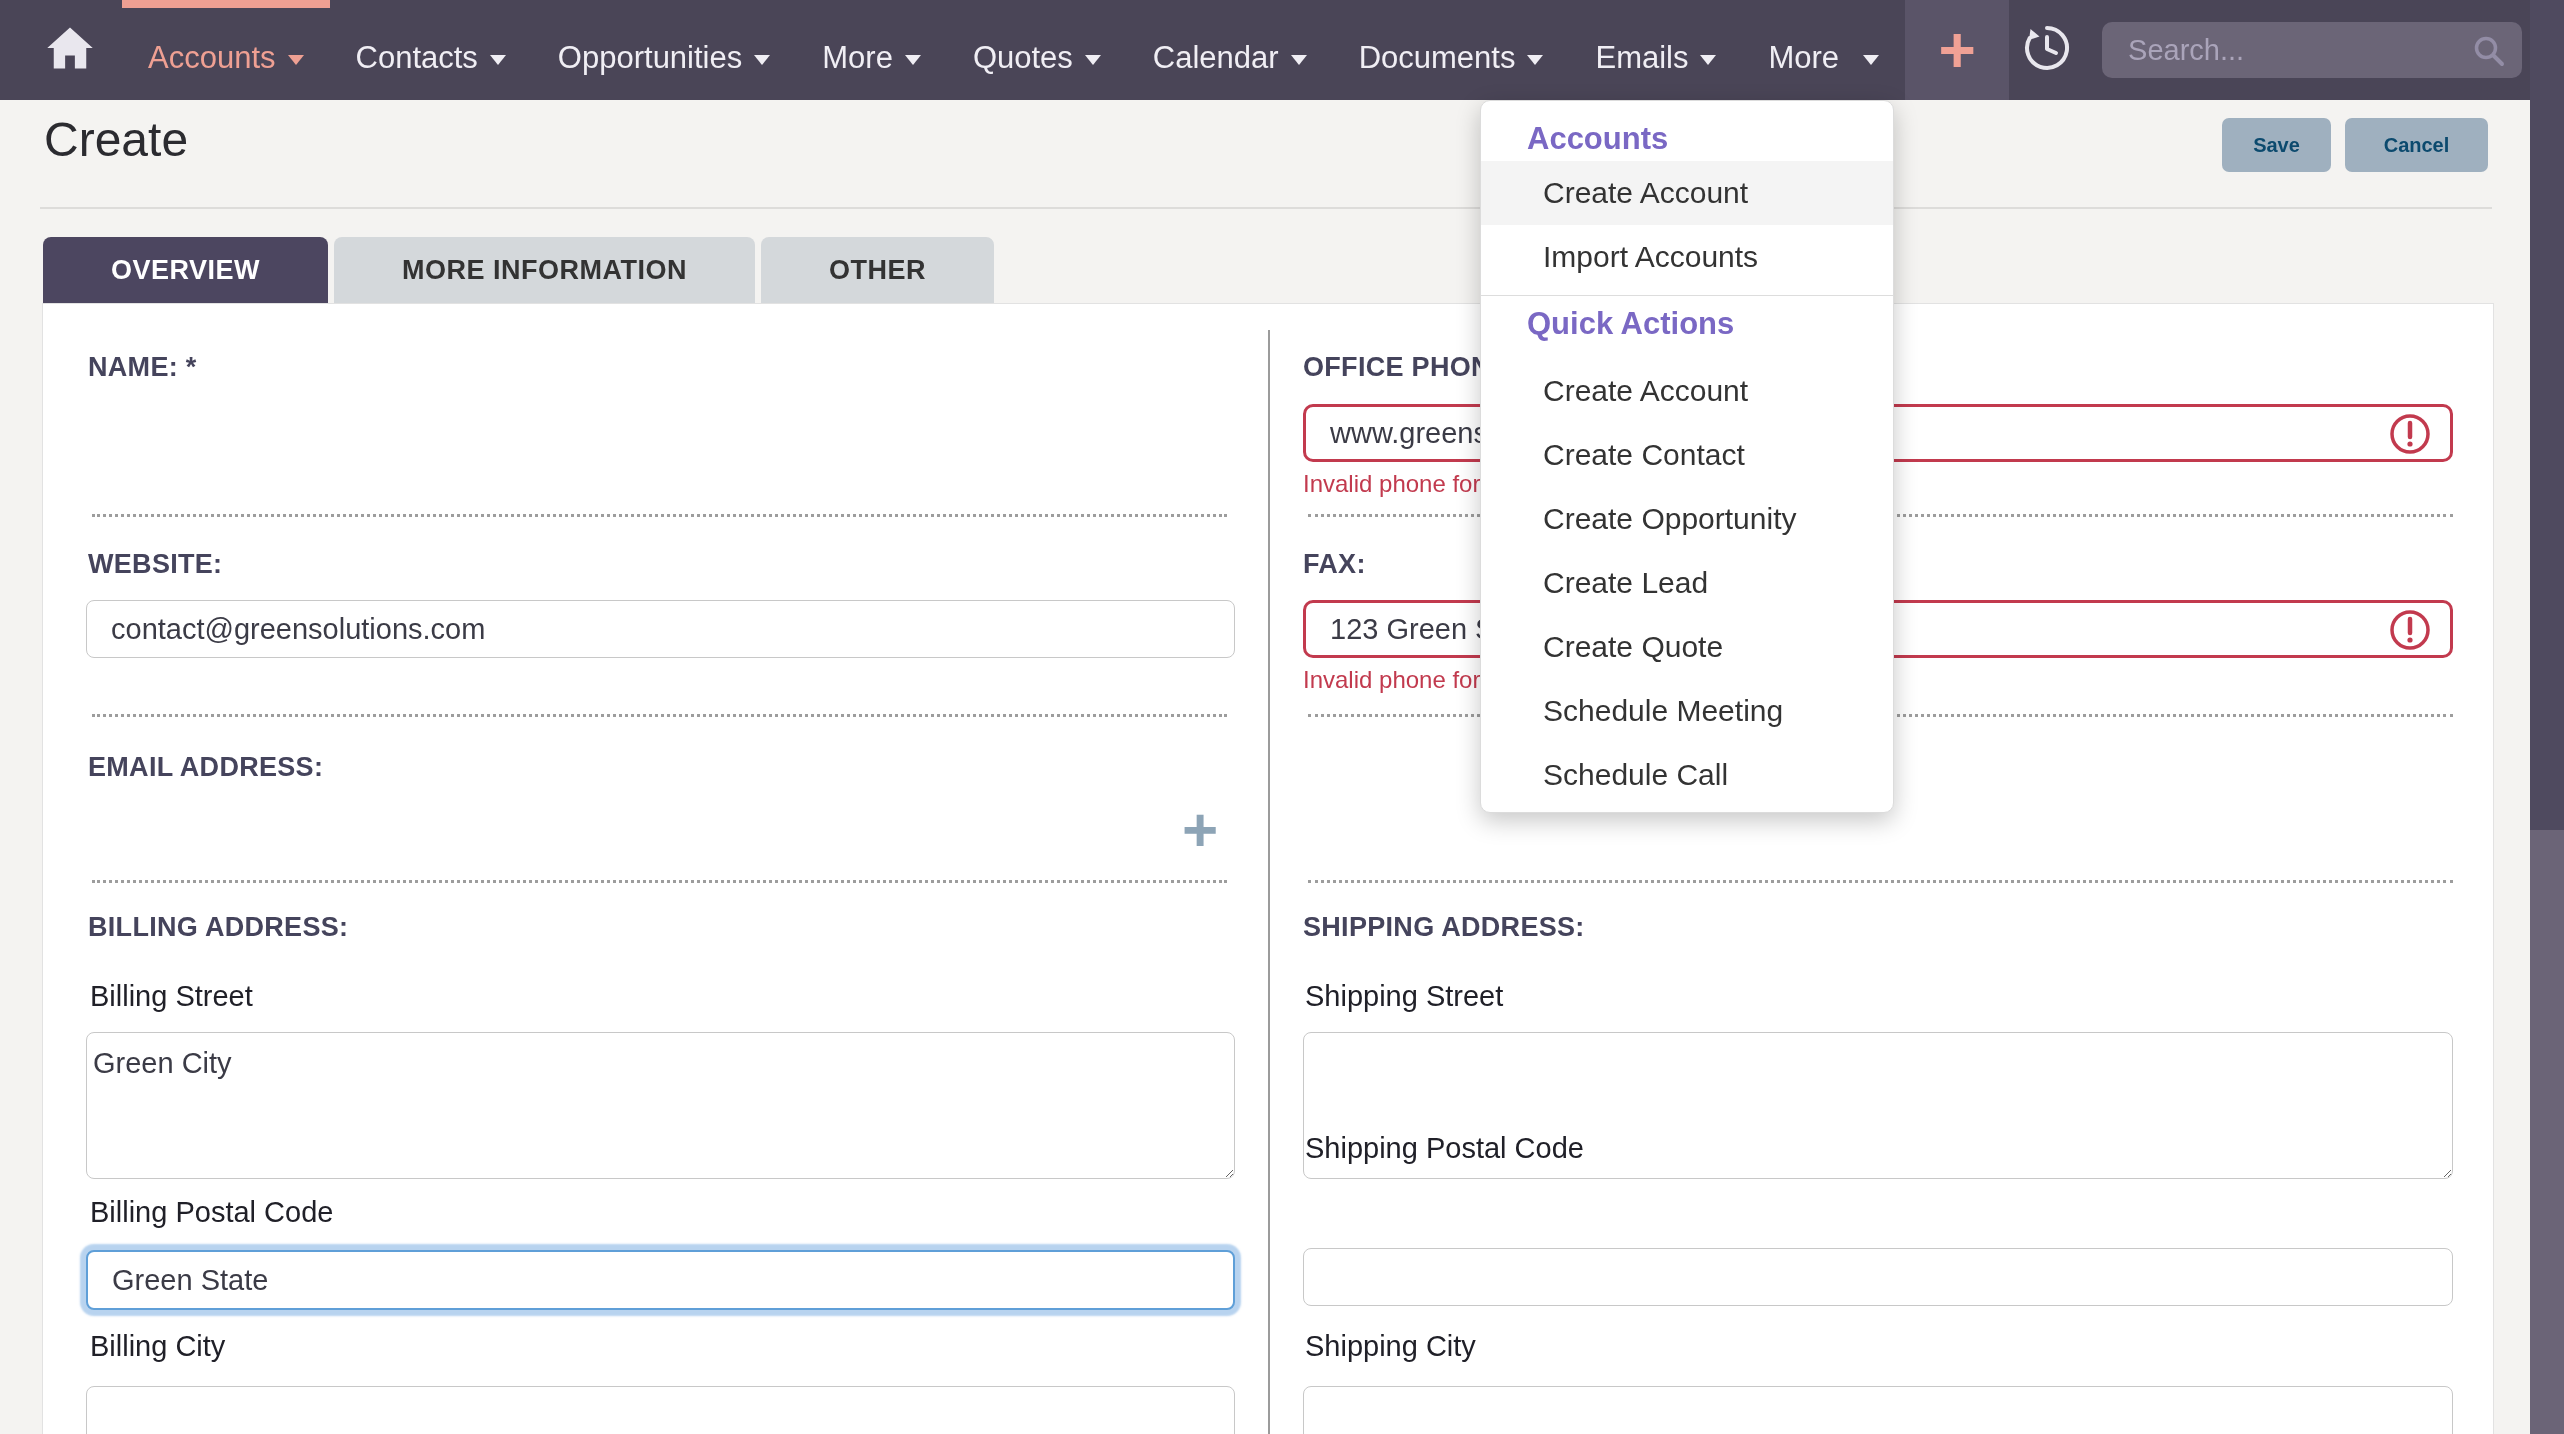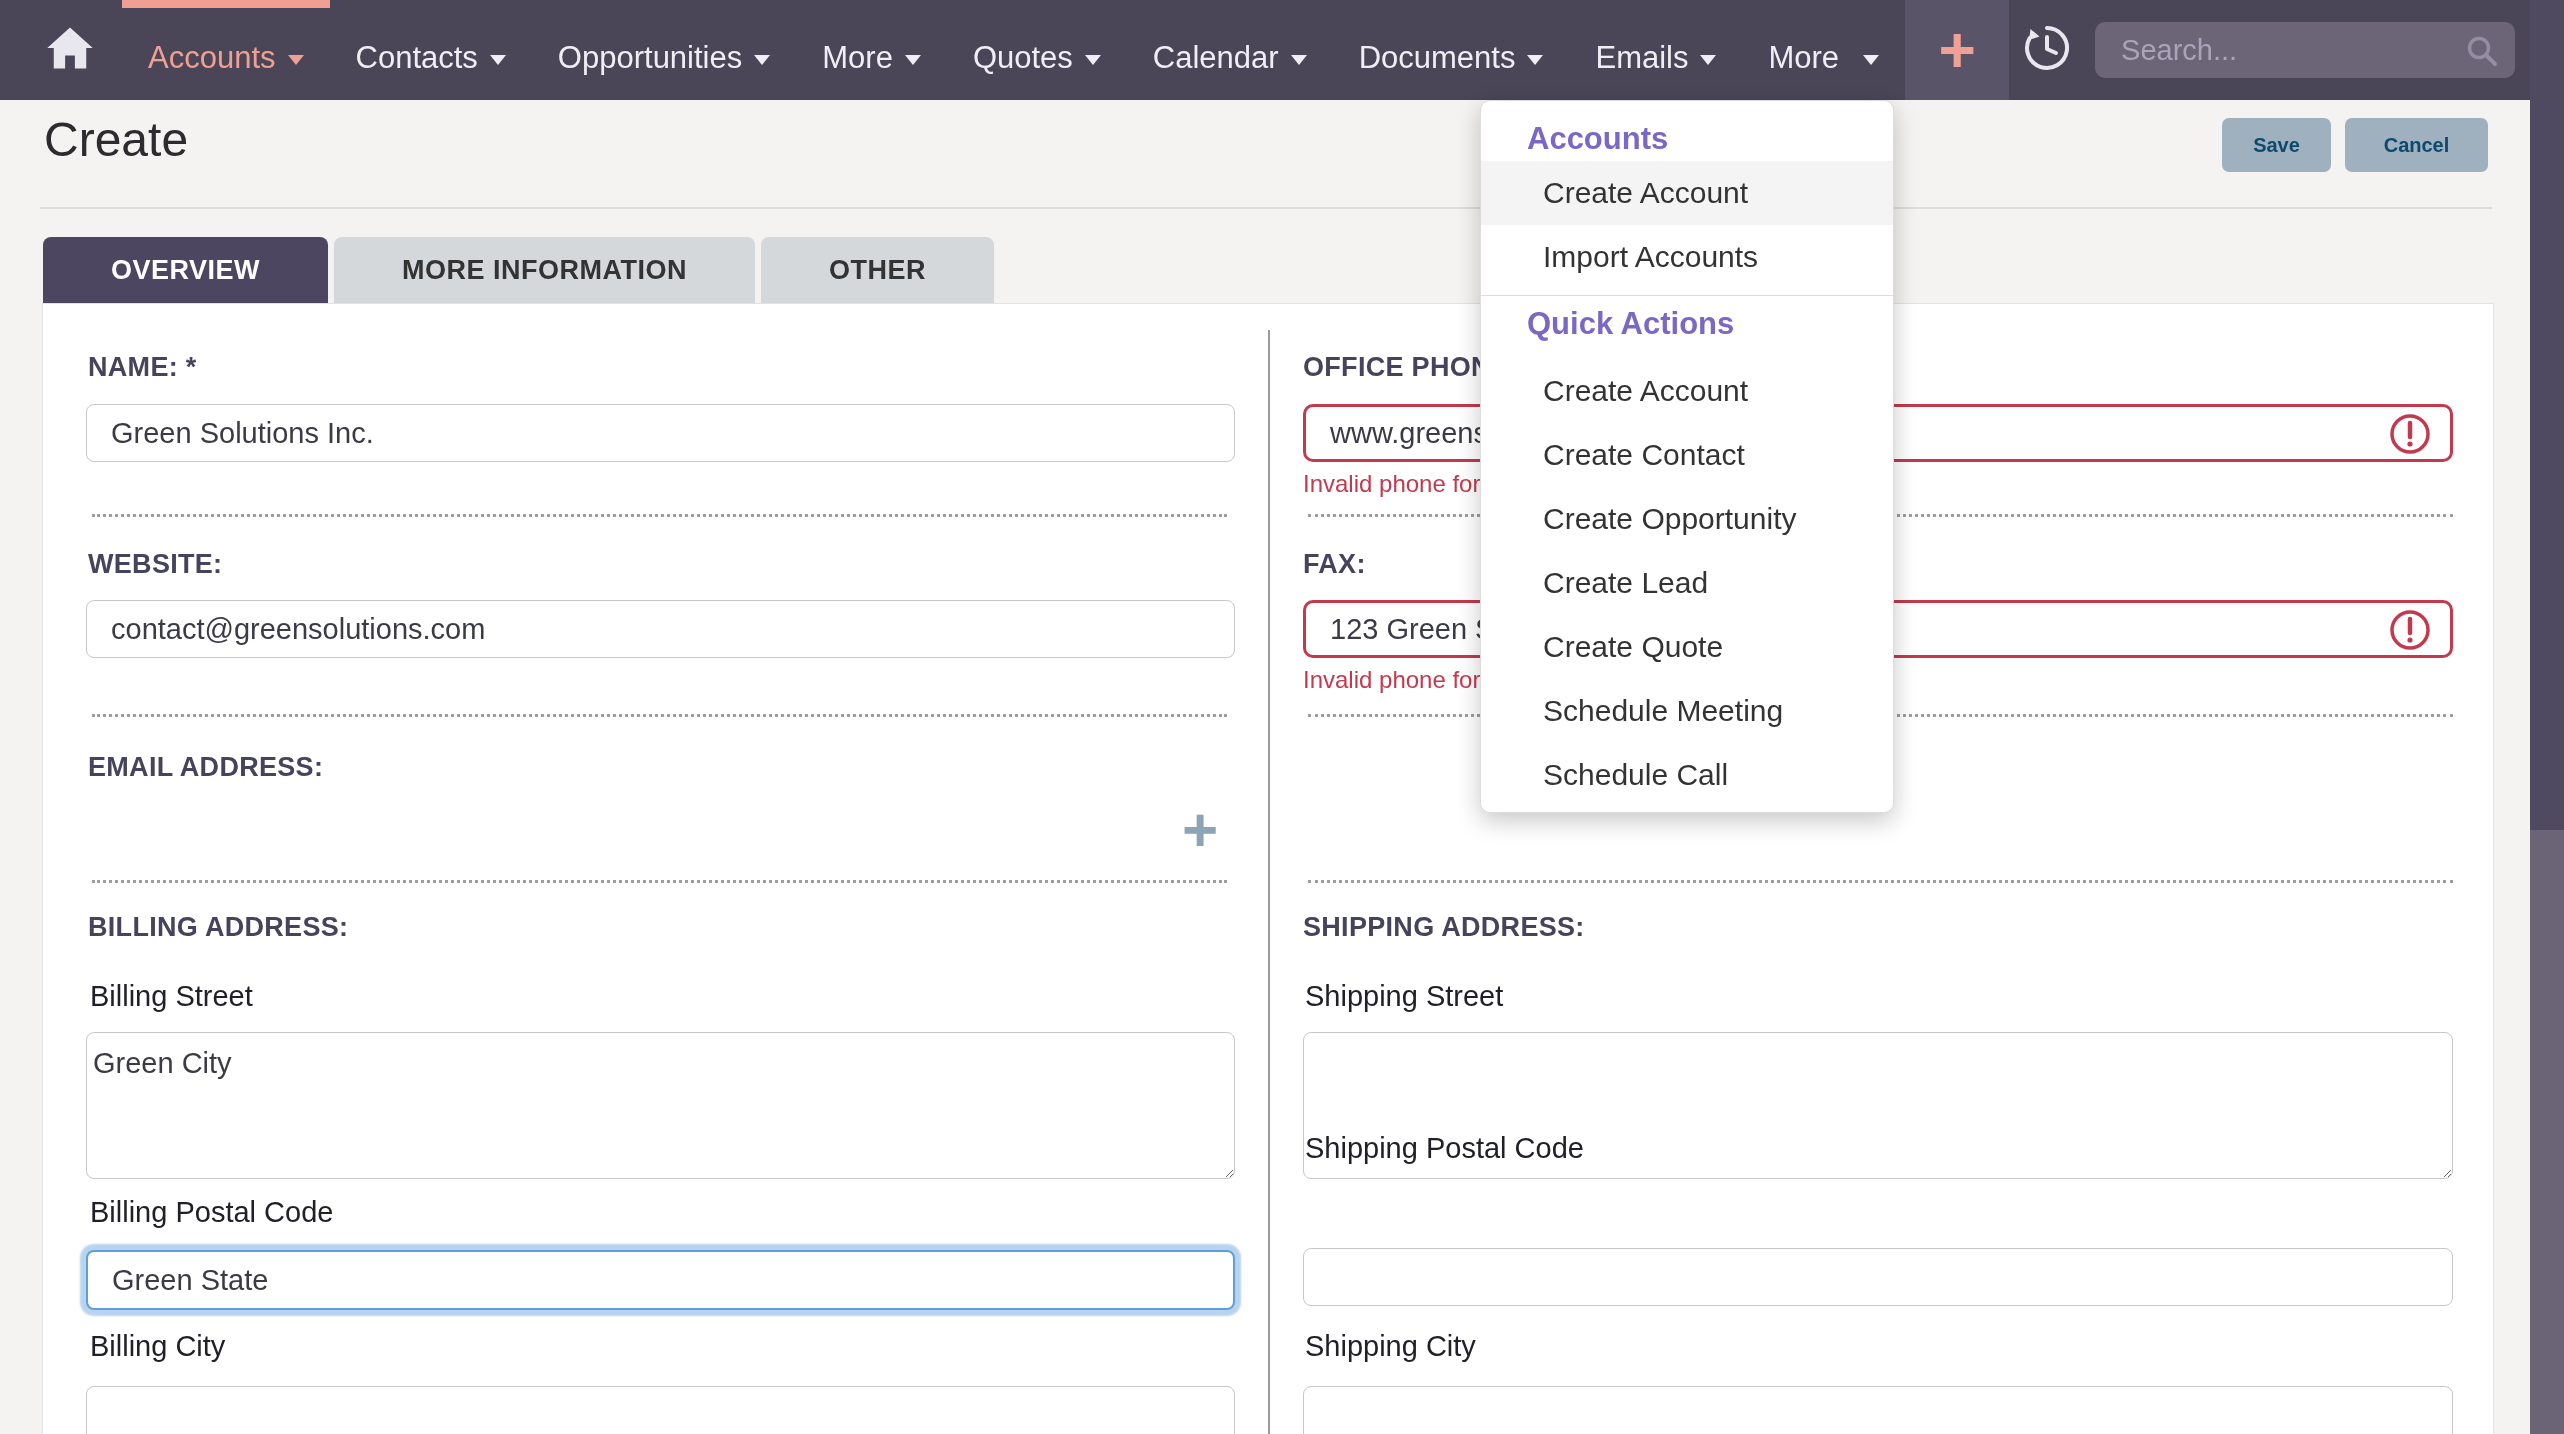--- a/index.html
+++ b/index.html
@@ -10,21 +10,21 @@
   
   .navbar { position:absolute; left:0; top:0; width:2564px; height:100px; background:#4a4557; display:flex; align-items:stretch; z-index:20; }
   .nav-home { display:flex; align-items:center; padding:0 26px 0 44px; cursor:pointer; }
   .nav-item { display:flex; align-items:center; gap:12px; padding:8px 26px 0 26px; color:#f0eef4; font-size:31px; border-top:8px solid transparent; cursor:pointer; white-space:nowrap; }
   .nav-item.active { color:#efa093; border-top-color:#efa093; }
   .caret { width:0; height:0; border-left:8px solid transparent; border-right:8px solid transparent; border-top:10px solid #f0eef4; margin-top:4px; }
   .nav-item.active .caret { border-top-color:#efa093; }
   .nav-right { margin-left:auto; display:flex; align-items:center; }
   .plus-box { width:104px; height:100px; background:#5a5468; display:flex; align-items:center; justify-content:center; color:#f0a195; font-size:64px; font-weight:600; line-height:1; cursor:pointer; }
   .history-btn { width:76px; height:100px; display:flex; align-items:center; justify-content:center; cursor:pointer; }
-  .searchbox { position:relative; width:420px; height:56px; margin:0 18px 0 10px; }
+  .searchbox { position:relative; width:420px; height:56px; margin:0 18px 0 17px; }
   .searchbox input { width:100%; height:100%; background:#6b6577; border:none; border-radius:10px; padding:0 64px 0 26px; font-size:29px; color:#e8e5f0; outline:none; font-family:inherit; }
   .searchbox input::placeholder { color:#aaa4ba; }
   .search-glyph { position:absolute; right:16px; top:12px; }
   .avatar { width:78px; height:78px; margin-right:34px; cursor:pointer; flex:none; }
 
   
   .scrollbar { position:absolute; right:0; top:0; width:34px; height:1434px; background:#6b6477; z-index:30; }
   .scroll-thumb { position:absolute; left:0; top:0; width:34px; height:830px; background:#4f4a5f; }
 
   
@@ -153,21 +153,20 @@
   <div class="tabs">
     <div class="tab active">OVERVIEW</div>
     <div class="tab">MORE INFORMATION</div>
     <div class="tab">OTHER</div>
   </div>
 
   <div class="panel"></div>
   <div class="col-divider"></div>
 
   <div class="sec-label" style="left:88px; top:352px;">NAME: *</div>
-  <input class="f-input" style="left: 86px; top: 404px; width: 1149px;" value="Green Solutions Inc.">
   <div class="dotted" style="left:92px; top:514px; width:1135px;"></div>
 
   <div class="sec-label" style="left:88px; top:549px;">WEBSITE:</div>
   <input class="f-input" style="left: 86px; top: 600px; width: 1149px;" value="contact@greensolutions.com">
   <div class="dotted" style="left:92px; top:714px; width:1135px;"></div>
 
   <div class="sec-label" style="left:88px; top:752px;">EMAIL ADDRESS:</div>
   <button class="add-email">+</button>
   <div class="dotted" style="left:92px; top:880px; width:1135px;"></div>
 

